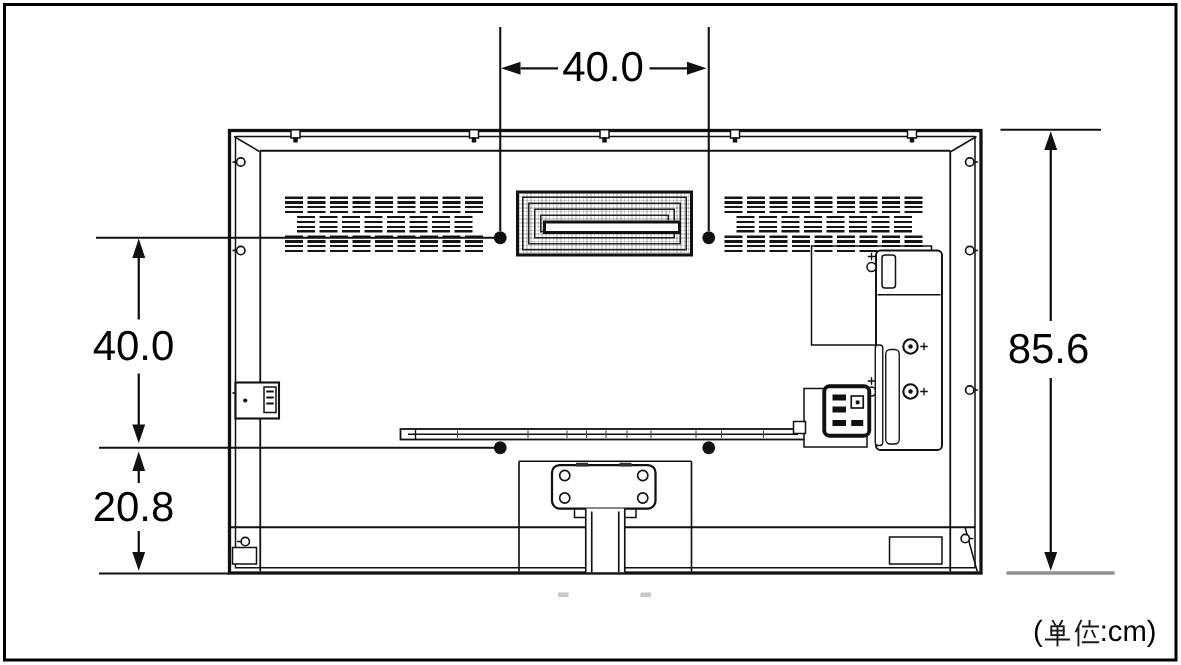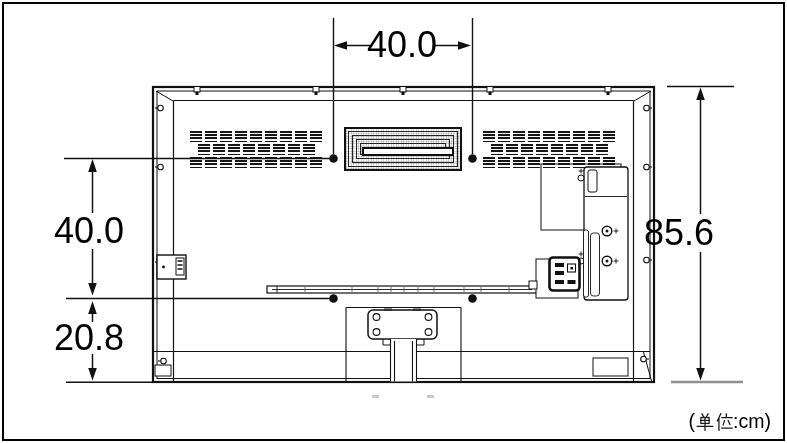--- a/index.html
+++ b/index.html
@@ -20,21 +20,21 @@
       repeating-linear-gradient(0deg,rgba(0,0,0,.16) 0 1px,transparent 1px 2.5px);
   }
   .ring{position:absolute;border:1px solid #222;}
   #handle-slot{
     position:absolute;left:16px;top:18px;width:88px;height:5px;
     background:#fff;border:2px solid #111;
   }
   svg#overlay{position:absolute;left:0;top:0;pointer-events:none;}
   .dim{
     position:absolute;transform:translate(-50%,-50%);
-    font-size:36px;line-height:1;white-space:nowrap;color:#000;
+    font-size:28px;line-height:1;white-space:nowrap;color:#000;
   }
   #unit-note{
     position:absolute;right:16px;top:408px;font-size:19.5px;line-height:1.4;
     display:flex;align-items:center;white-space:nowrap;
   }
   #unit-note svg{display:inline-block;margin:0 0.5px;}
   .sr{position:absolute;width:1px;height:1px;overflow:hidden;clip-path:inset(50%);white-space:nowrap;}
 </style>
 </head>
 <body>
@@ -250,21 +250,21 @@
         <circle cx="472.5" cy="158.5" r="4.3"></circle>
         <circle cx="333.5" cy="298.5" r="4.3"></circle>
         <circle cx="472.5" cy="298.5" r="4.3"></circle>
       </g>
     </g>
   </svg>
 
   <div class="dim" style="left:402px;top:45px;">40.0</div>
   <div class="dim" style="left:89px;top:231px;">40.0</div>
   <div class="dim" style="left:89px;top:338px;">20.8</div>
-  <div class="dim" style="left:679px;top:233px;">85.6</div>
+  <div class="dim" style="left:699px;top:233px;">85.6</div>
 
   <div id="unit-note">
     <span>(</span>
     <span class="sr">単位</span>
     <svg width="18" height="18" viewBox="0 0 100 100" stroke="#1a1a1a" stroke-width="7" fill="none" stroke-linecap="square">
       <path d="M33 5 L41 19 M67 5 L59 19"></path>
       <rect x="27" y="25" width="46" height="33"></rect>
       <path d="M27 41 H73 M50 25 V58 M7 74 H93 M50 58 V97"></path>
     </svg>
     <svg width="18" height="18" viewBox="0 0 100 100" stroke="#1a1a1a" stroke-width="7" fill="none" stroke-linecap="square">

